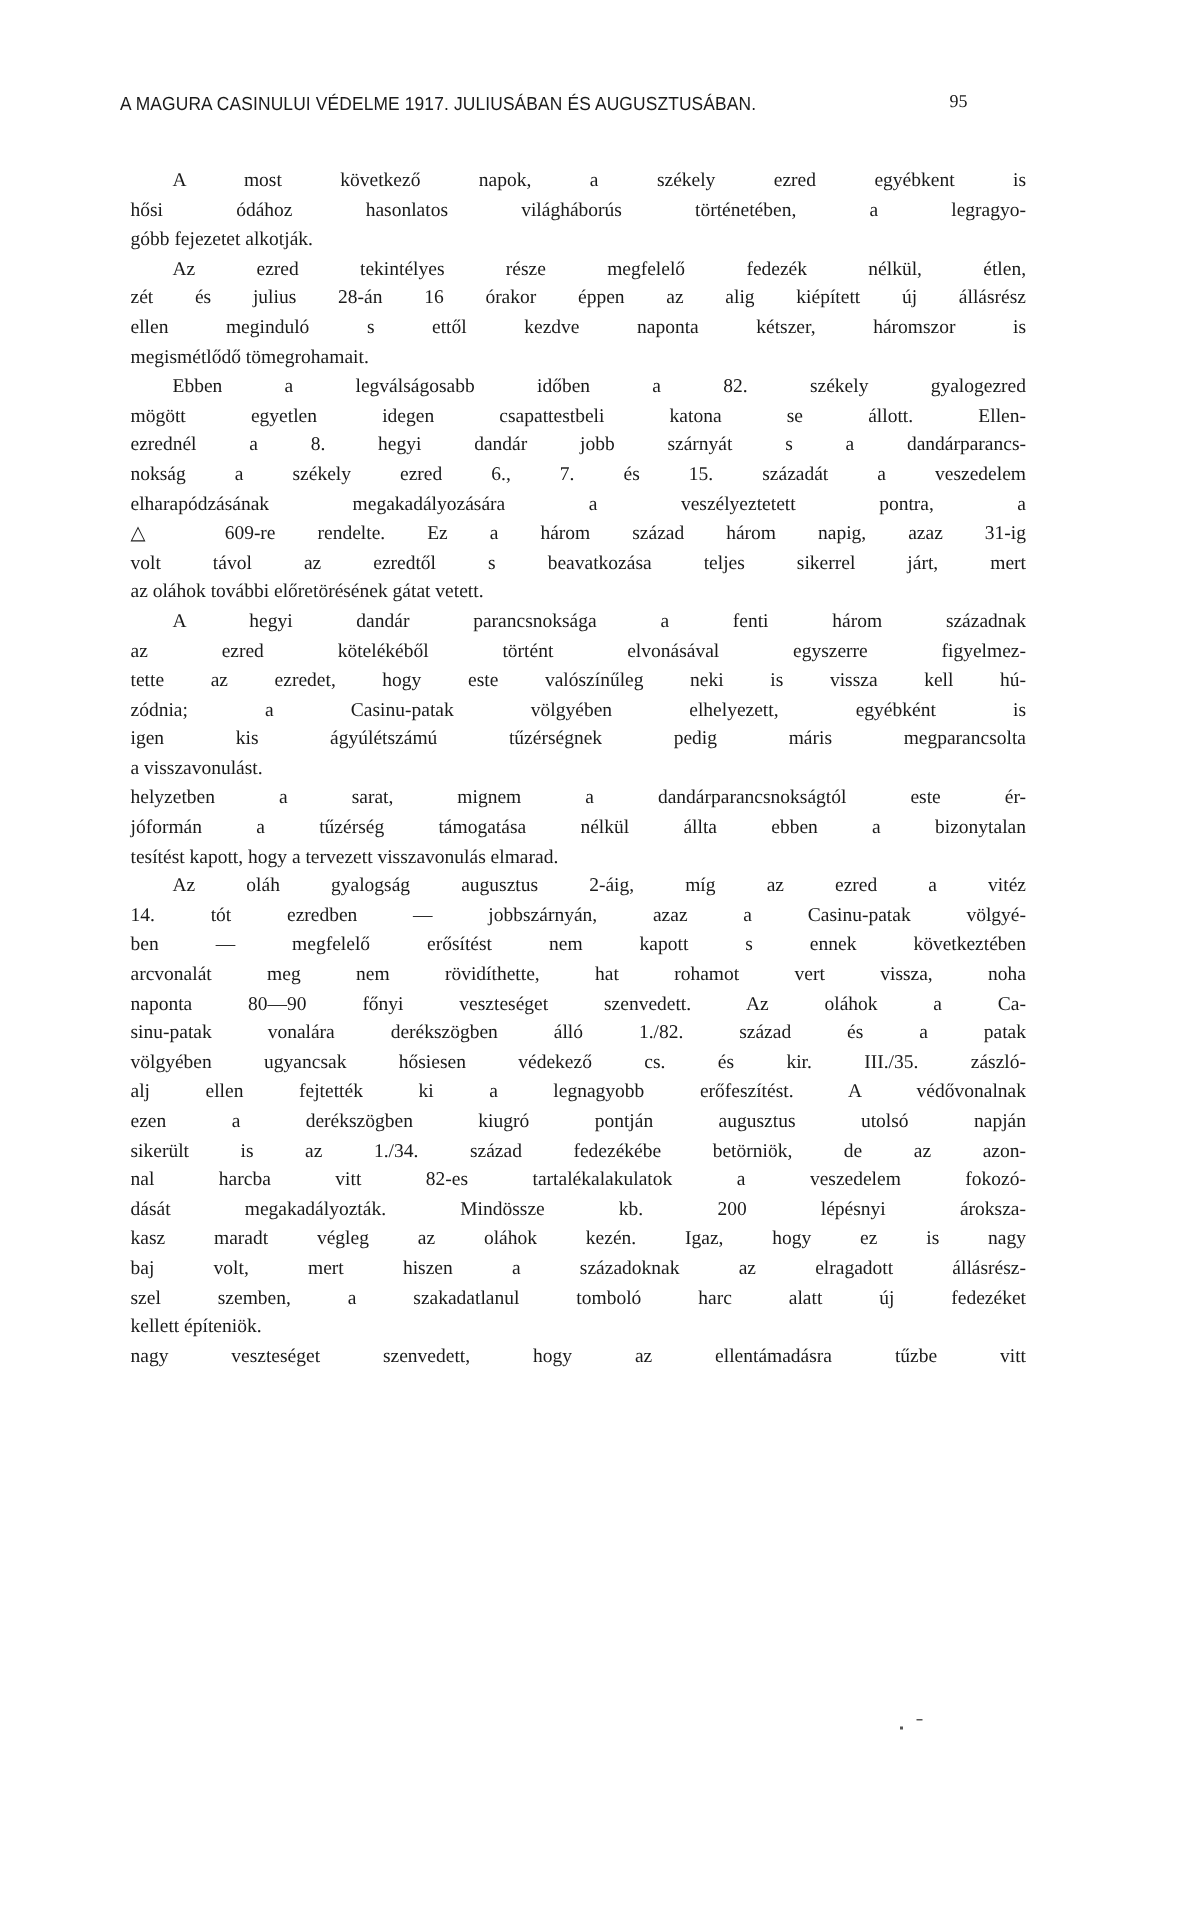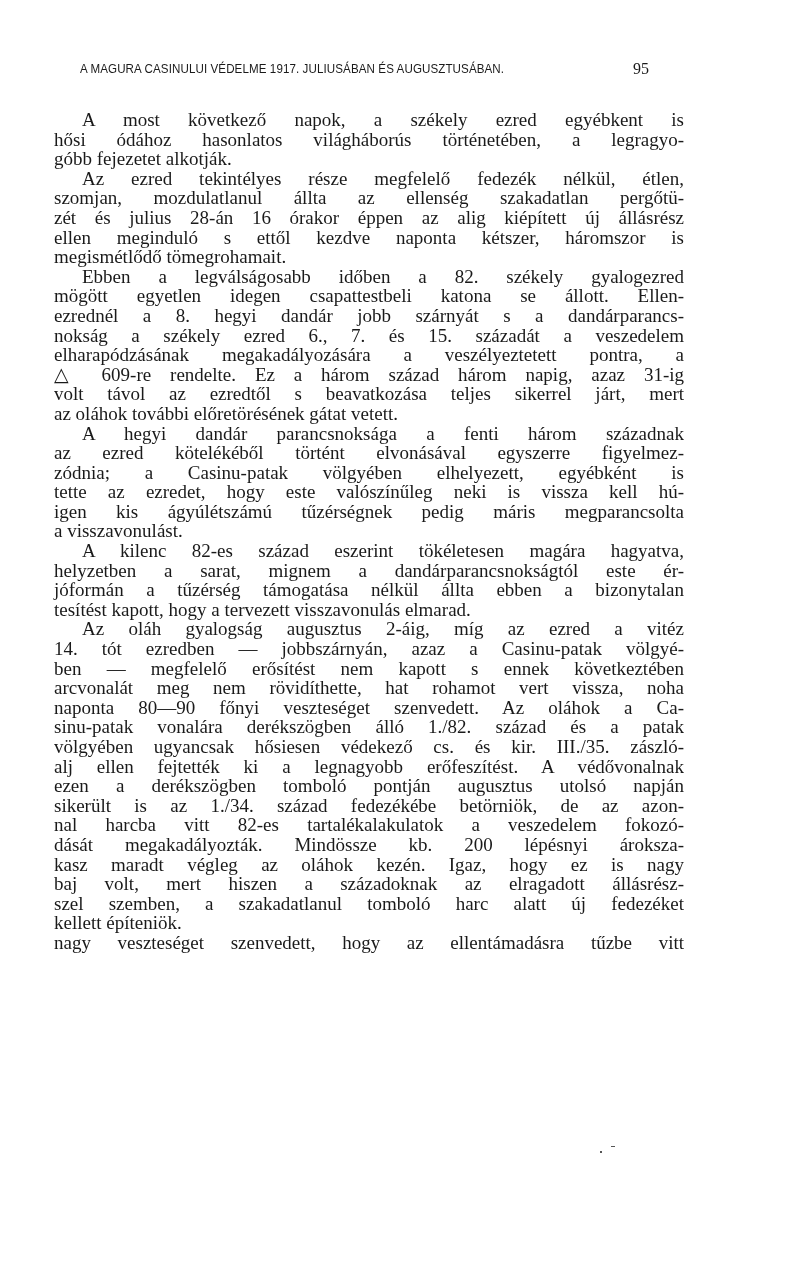--- a/index.html
+++ b/index.html
@@ -10,29 +10,30 @@
     }
     .page { position: absolute; left: 0; top: 0; width: 628px; height: 1279px; }
     .running-head {
       position: absolute; left: 80px; top: 62px; width: 500px;
       font-size: 12.6px; letter-spacing: 0.1px; white-space: nowrap;
       font-family: "Liberation Sans", "DejaVu Sans", sans-serif;
       transform: scaleX(0.92); transform-origin: left top;
     }
     .page-number {
       position: absolute; left: 633px; top: 60px;
-      font-size: 16px;
+      font-size: 12px;
     }
     .body-text {
       position: absolute; left: 54px; top: 110px; width: 630px;
     }
     .line {
-      height: 19.6px; line-height: 19.6px; font-size: 19px;
+      height: 19.6px; line-height: 19.6px; font-size: 13px;
       white-space: nowrap; text-align: justify; text-align-last: justify;
       display: block;
+      margin-left: 33px;
     }
     .line.indent { padding-left: 28px; }
     .line.last { text-align-last: left; }
     .speck {
       position: absolute; width: 2px; height: 2px; background: #555;
     }
   </style>
 </head>
 <body>
 
@@ -41,59 +42,57 @@
   <div class="page-number">95</div>
 
   <div class="body-text" id="body-text">
       <div>
         <span class="line indent">A most következő napok, a székely ezred egyébkent is</span>
         <span class="line">hősi ódához hasonlatos világháborús történetében, a legragyo-</span>
         <span class="line last">góbb fejezetet alkotják.</span>
       </div>
       <div>
         <span class="line indent">Az ezred tekintélyes része megfelelő fedezék nélkül, étlen,</span>
-        <span class="line">szomjan, mozdulatlanul állta az ellenség szakadatlan pergőtü-</span>
         <span class="line">zét és julius 28-án 16 órakor éppen az alig kiépített új állásrész</span>
         <span class="line">ellen meginduló s ettől kezdve naponta kétszer, háromszor is</span>
         <span class="line last">megismétlődő tömegrohamait.</span>
       </div>
       <div>
         <span class="line indent">Ebben a legválságosabb időben a 82. székely gyalogezred</span>
         <span class="line">mögött egyetlen idegen csapattestbeli katona se állott. Ellen-</span>
         <span class="line">ezrednél a 8. hegyi dandár jobb szárnyát s a dandárparancs-</span>
         <span class="line">nokság a székely ezred 6., 7. és 15. századát a veszedelem</span>
         <span class="line">elharapódzásának megakadályozására a veszélyeztetett pontra, a</span>
         <span class="line">△ 609-re rendelte. Ez a három század három napig, azaz 31-ig</span>
         <span class="line">volt távol az ezredtől s beavatkozása teljes sikerrel járt, mert</span>
         <span class="line last">az oláhok további előretörésének gátat vetett.</span>
       </div>
       <div>
         <span class="line indent">A hegyi dandár parancsnoksága a fenti három századnak</span>
         <span class="line">az ezred kötelékéből történt elvonásával egyszerre figyelmez-</span>
+        <span class="line">tette az ezredet, hogy este valószínűleg neki is vissza kell hú-</span>
         <span class="line">zódnia; a Casinu-patak völgyében elhelyezett, egyébként is</span>
-        <span class="line">tette az ezredet, hogy este valószínűleg neki is vissza kell hú-</span>
         <span class="line">igen kis ágyúlétszámú tűzérségnek pedig máris megparancsolta</span>
         <span class="line last">a visszavonulást.</span>
       </div>
       <div>
-        <span class="line indent">A kilenc 82-es század eszerint tökéletesen magára hagyatva,</span>
         <span class="line">helyzetben a sarat, mignem a dandárparancsnokságtól este ér-</span>
         <span class="line">jóformán a tűzérség támogatása nélkül állta ebben a bizonytalan</span>
         <span class="line last">tesítést kapott, hogy a tervezett visszavonulás elmarad.</span>
       </div>
       <div>
         <span class="line indent">Az oláh gyalogság augusztus 2-áig, míg az ezred a vitéz</span>
         <span class="line">14. tót ezredben — jobbszárnyán, azaz a Casinu-patak völgyé-</span>
         <span class="line">ben — megfelelő erősítést nem kapott s ennek következtében</span>
         <span class="line">arcvonalát meg nem rövidíthette, hat rohamot vert vissza, noha</span>
         <span class="line">naponta 80—90 főnyi veszteséget szenvedett. Az oláhok a Ca-</span>
         <span class="line">sinu-patak vonalára derékszögben álló 1./82. század és a patak</span>
         <span class="line">völgyében ugyancsak hősiesen védekező cs. és kir. III./35. zászló-</span>
         <span class="line">alj ellen fejtették ki a legnagyobb erőfeszítést. A védővonalnak</span>
-        <span class="line">ezen a derékszögben tomboló pontján augusztus utolsó napján</span>
+        <span class="line">ezen a derékszögben kiugró pontján augusztus utolsó napján</span>
         <span class="line">sikerült is az 1./34. század fedezékébe betörniök, de az azon-</span>
         <span class="line">nal harcba vitt 82-es tartalékalakulatok a veszedelem fokozó-</span>
         <span class="line">dását megakadályozták. Mindössze kb. 200 lépésnyi árokszа-</span>
         <span class="line">kasz maradt végleg az oláhok kezén. Igaz, hogy ez is nagy</span>
         <span class="line">baj volt, mert hiszen a századoknak az elragadott állásrész-</span>
         <span class="line">szel szemben, a szakadatlanul tomboló harc alatt új fedezéket</span>
         <span class="line last">kellett építeniök.</span>
       </div>
       <div>
         <span class="line">nagy veszteséget szenvedett, hogy az ellentámadásra tűzbe vitt</span>

